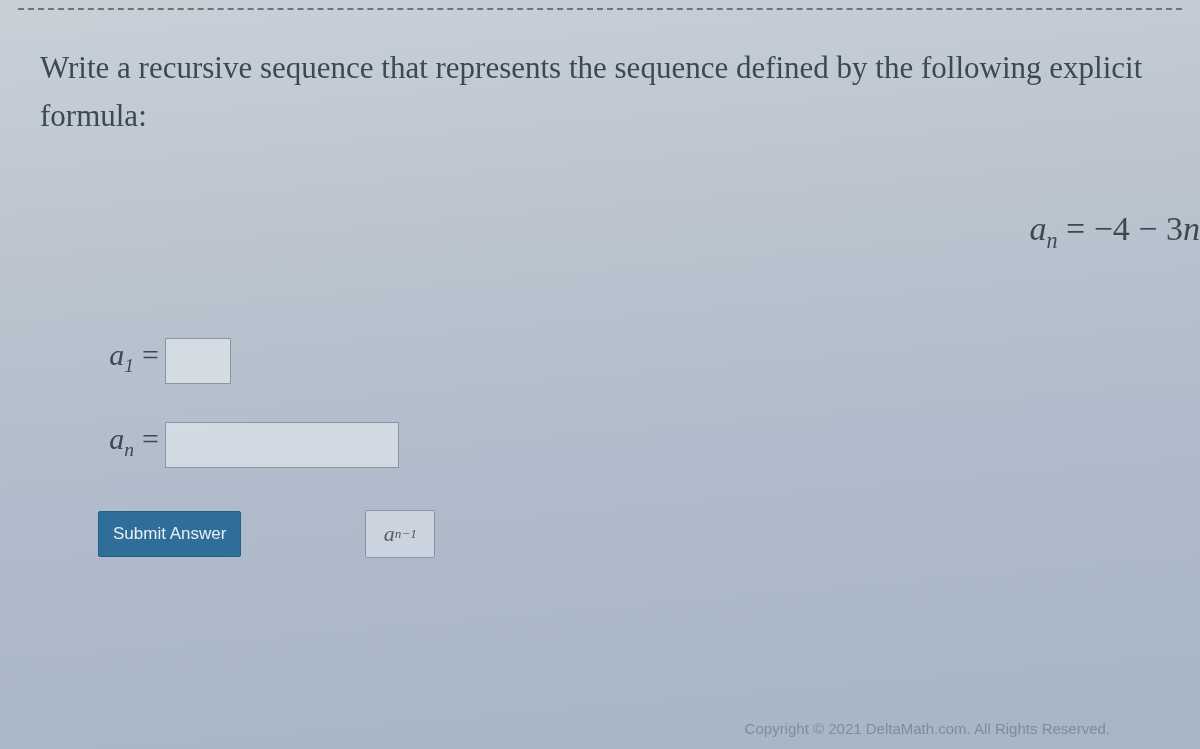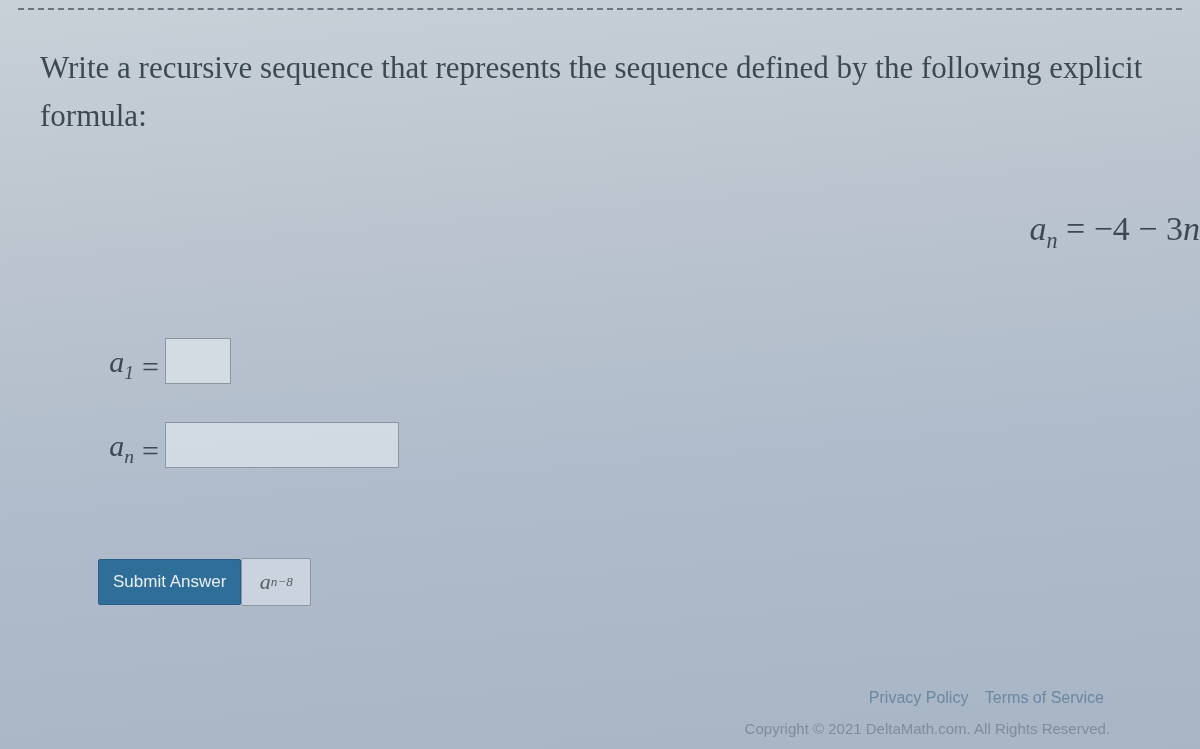--- a/index.html
+++ b/index.html
@@ -40,21 +40,21 @@
     font-family: 'Georgia', serif;
   }
   .formula .sub { font-size: 0.65em; vertical-align: sub; font-style: italic; }
   .answers {
     position: absolute;
     top: 338px;
     left: 72px;
   }
   .row {
     display: flex;
-    align-items: flex-end;
+    align-items: flex-start;
     margin-bottom: 38px;
     font-size: 30px;
     color: #3b4a52;
     font-style: italic;
   }
   .row .label { min-width: 70px; text-align: right; padding-right: 8px;}
   .row .label .sub { font-size: 0.65em; vertical-align: sub; }
   .row .eq { font-style: normal; padding: 0 6px 0 0; }
   .inputbox {
     background: rgba(235,240,245,0.55);
@@ -63,24 +63,25 @@
     font-size: 22px;
     padding: 4px 8px;
     font-family: Georgia, serif;
     color: #3b4a52;
     outline: none;
   }
   .inputbox.small { width: 66px; }
   .inputbox.wide { width: 234px; }
   .bottom-row {
     position: absolute;
-    top: 558px;
+    top: 510px;
     left: 98px;
     display: flex;
     align-items: center;
+    gap: 124px;
   }
   .submit-btn {
     background: #2f6e99;
     color: #e8eef3;
     border: 1px solid #2a5f85;
     font-family: Arial, Helvetica, sans-serif;
     font-size: 17px;
     padding: 12px 14px;
     cursor: pointer;
     border-radius: 2px;
@@ -144,23 +145,19 @@
     </span>
     <span class="eq">=</span>
     <input class="inputbox wide" type="text" value="" style="">
   </div>
 </div>
 
 <div class="bottom-row">
   <button class="submit-btn">Submit Answer</button>
   <button class="helper-btn">
     <span>a</span>
-      <span class="sub">n−8</span>
+      <span class="sub">n−1</span>
   </button>
 </div>
 
 <div class="footer">
-  <div>
-    <a href="#">Privacy Policy</a>
-    <a href="#">Terms of Service</a>
-  </div>
   <div class="copy">Copyright © 2021 DeltaMath.com. All Rights Reserved.</div>
 </div>
 
 </body></html>

